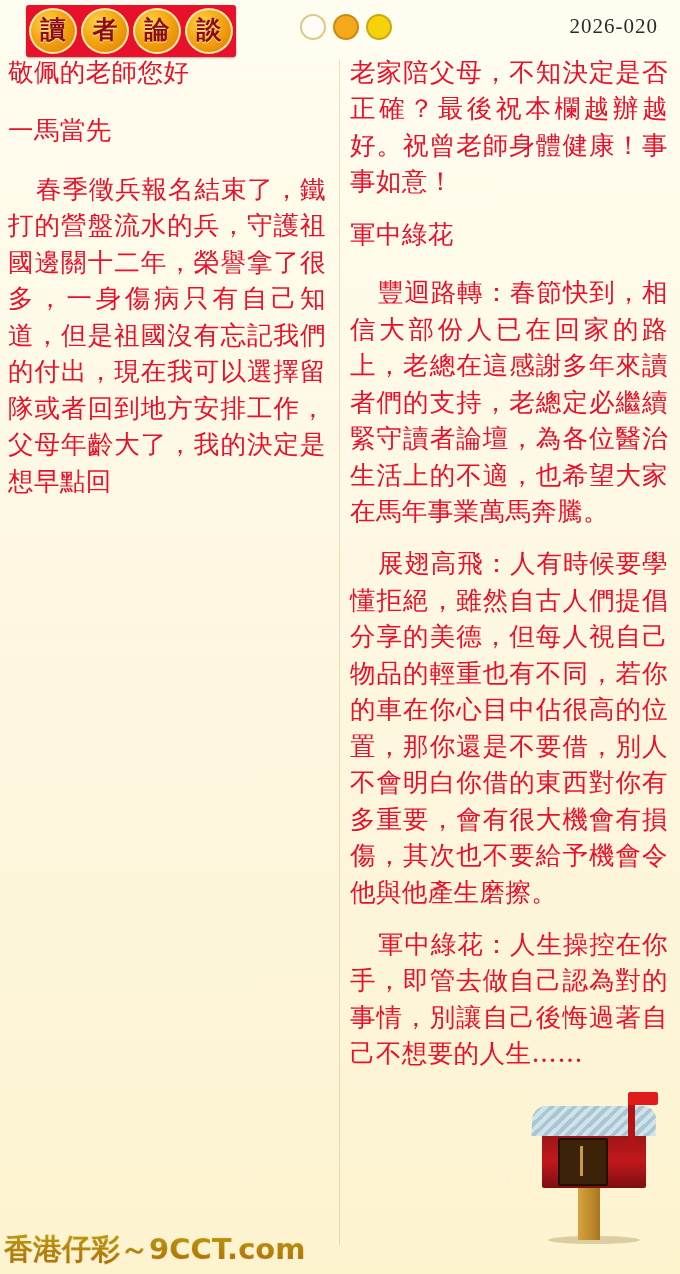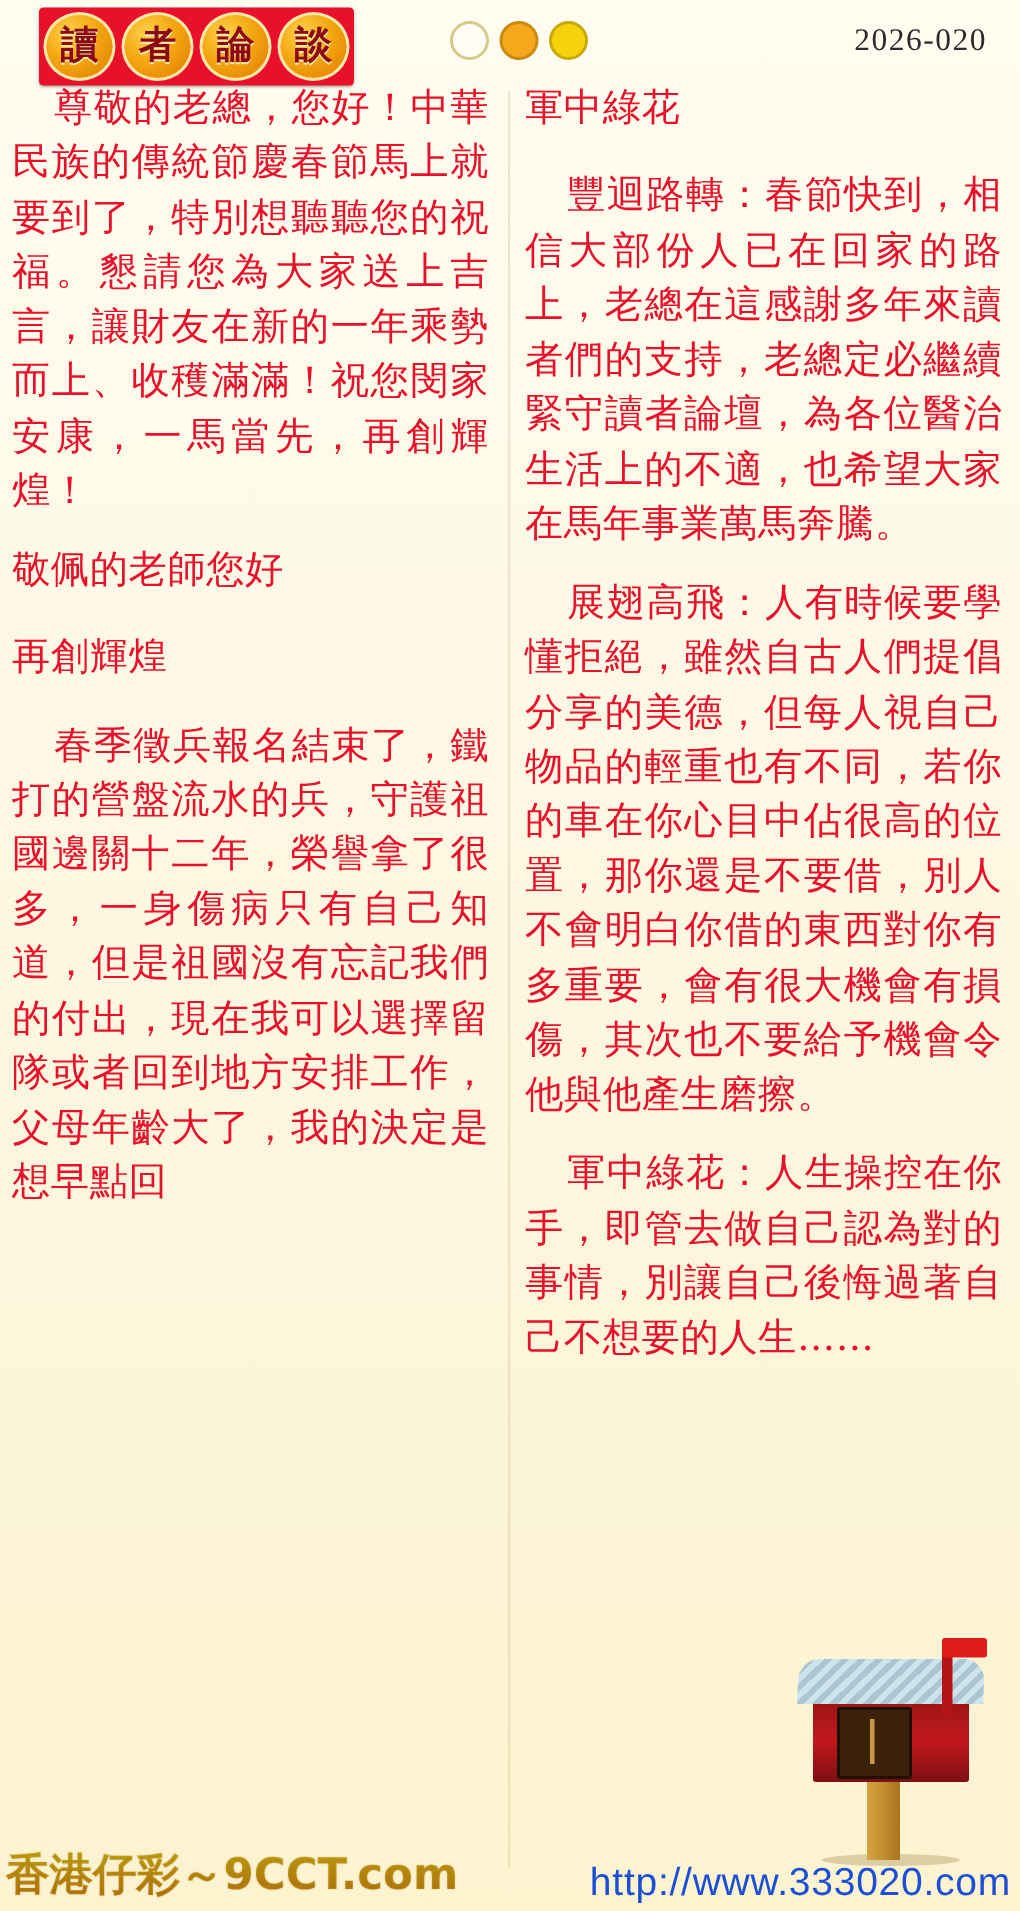--- a/index.html
+++ b/index.html
@@ -164,45 +164,44 @@
       <div class="dot o"></div>
       <div class="dot y"></div>
     </div>
     <div class="issue">2026-020</div>
   </div>
 
   <div class="cols">
     <div class="vdiv"></div>
 
     <div class="col col-l">
-      <p class="indent">尊敬的老總，您好！中華民族的傳統節慶春節馬上就要到了，特別想聽聽您的祝福。懇請您為大家送上吉言，讓財友在新的一年乘勢而上、收穫滿滿！祝您閔家安康，一馬當先，再創輝煌！</p>
       <p class="sign">敬佩的老師您好</p>
 
-      <p class="sign">再創輝煌</p>
+      <p class="sign">一馬當先</p>
 
       <p class="indent">春季徵兵報名結束了，鐵打的營盤流水的兵，守護祖國邊關十二年，榮譽拿了很多，一身傷病只有自己知道，但是祖國沒有忘記我們的付出，現在我可以選擇留隊或者回到地方安排工作，父母年齡大了，我的決定是想早點回</p>
     </div>
 
     <div class="col col-r">
+      <p>老家陪父母，不知決定是否正確？最後祝本欄越辦越好。祝曾老師身體健康！事事如意！</p>
       <p class="sign">軍中綠花</p>
 
       <p class="indent reply">豐迴路轉：春節快到，相信大部份人已在回家的路上，老總在這感謝多年來讀者們的支持，老總定必繼續緊守讀者論壇，為各位醫治生活上的不適，也希望大家在馬年事業萬馬奔騰。</p>
       <p class="indent reply">展翅高飛：人有時候要學懂拒絕，雖然自古人們提倡分享的美德，但每人視自己物品的輕重也有不同，若你的車在你心目中佔很高的位置，那你還是不要借，別人不會明白你借的東西對你有多重要，會有很大機會有損傷，其次也不要給予機會令他與他產生磨擦。</p>
       <p class="indent reply">軍中綠花：人生操控在你手，即管去做自己認為對的事情，別讓自己後悔過著自己不想要的人生……</p>
     </div>
   </div>
 
   <div class="mailbox">
     <div class="mb-shadow"></div>
     <div class="mb-post"></div>
     <div class="mb-body"></div>
     <div class="mb-roof"></div>
     <div class="mb-door"></div>
     <div class="mb-flag-pole"></div>
     <div class="mb-flag"></div>
   </div>
 
   <div class="footer">
     <div class="foot-left">香港仔彩～9CCT.com</div>
-    <div class="foot-right">http://www.333020.com</div>
   </div>
 
 </div>
 
 </body></html>

